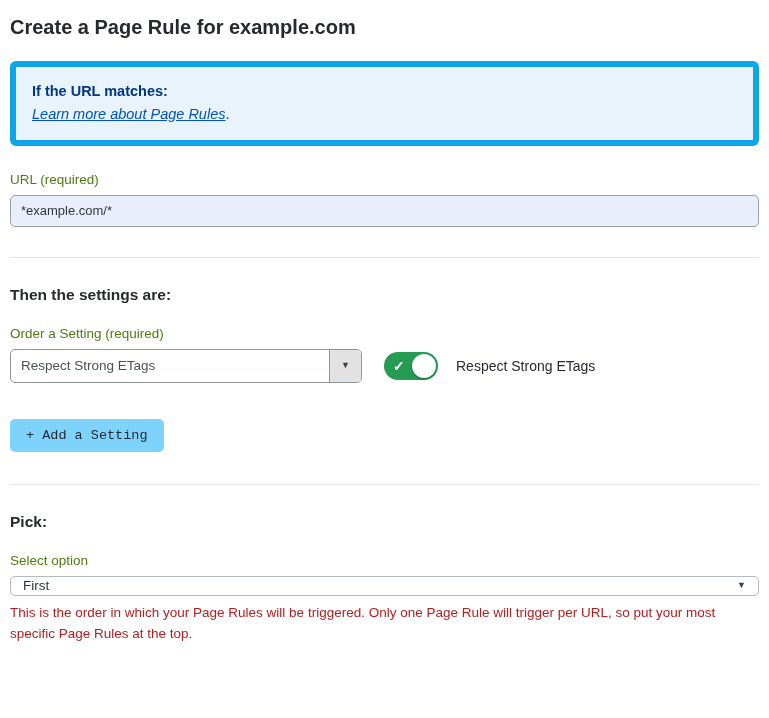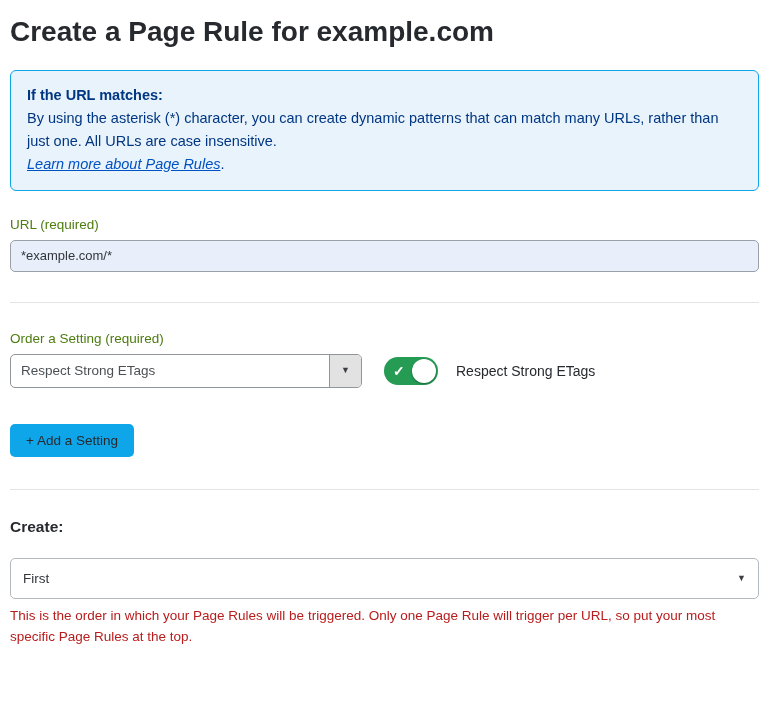--- a/index.html
+++ b/index.html
@@ -7,29 +7,29 @@
     background: #ffffff;
     font-family: "Liberation Sans", sans-serif;
     color: #313131;
   }
   .page {
     width: 769px;
     min-height: 718px;
     padding: 14px 10px 10px 10px;
   }
   h1.page-title {
-    font-size: 28px;
+    font-size: 20px;
     font-weight: bold;
     color: #26292e;
     margin: 2px 0 22px 0;
   }
   
   .info-box {
     background: #e9f3fc;
-    border: 1px solid #0ea5e9;
+    border: 6px solid #0ea5e9;
     border-radius: 6px;
     padding: 13px 16px 14px 16px;
     color: #003682;
     font-size: 14.5px;
     line-height: 1.58;
     margin-bottom: 26px;
   }
   .info-heading { font-weight: bold; }
   .info-link { color: #0051c3; text-decoration: underline; cursor: pointer; font-style: italic; }
   .info-suffix { color: #003682; }
@@ -142,29 +142,30 @@
   .btn {
     display: inline-block;
     border: none;
     border-radius: 5px;
     font-family: "Liberation Sans", sans-serif;
     font-size: 13.5px;
     padding: 9px 16px;
     cursor: pointer;
   }
   .btn-gray {
-    background: #0ea5e9;
-    color: #26292e;
+    background: #7dd3fc;
+    color: #26292e;
+    font-family: Liberation Mono, monospace;
   }
   .add-setting { margin-bottom: 32px; }
 
   
   .order-select {
     width: 100%;
-    height: 41px;
+    height: 20px;
     border: 1px solid #b4b9be;
     border-radius: 5px;
     background: #ffffff;
     display: flex;
     align-items: center;
     justify-content: space-between;
     padding: 0 12px;
     font-size: 13.5px;
     color: #32363b;
     cursor: pointer;
@@ -179,29 +180,29 @@
 </style>
 </head>
 <body>
 
 <div class="page">
 
   <h1 class="page-title">Create a Page Rule for example.com</h1>
 
   <div class="info-box">
     <div class="info-heading">If the URL matches:</div>
-    <div class="info-body">By using the asterisk (*) character, you can create dynamic patterns that can match many URLs, rather than just one. All URLs are case insensitive.</div>
     <div class="info-link-line"><a class="info-link" href="#">Learn more about Page Rules</a><span class="info-suffix">.</span></div>
   </div>
 
   <label class="field-label">URL (required)</label>
   <input class="url-input" type="text" value="*example.com/*" style="">
 
   <hr class="divider">
 
+  <h2 class="section-heading">Then the settings are:</h2>
 
   <label class="field-label">Order a Setting (required)</label>
 
   <div class="setting-row">
     <div class="setting-select">
       <span class="select-value">Respect Strong ETags</span>
       <span class="select-caret-btn">
         <span class="caret-icon">▼</span>
       </span>
     </div>
@@ -209,22 +210,23 @@
       <span class="check-glyph">✓</span>
       <span class="knob"></span>
     </div>
     <span class="toggle-label">Respect Strong ETags</span>
   </div>
 
   <button class="btn btn-gray add-setting">+ Add a Setting</button>
 
   <hr class="divider">
 
-  <h2 class="section-heading">Create:</h2>
-
+  <h2 class="section-heading">Pick:</h2>
+
+  <label class="field-label">Select option</label>
 
   <div class="order-select">
     <span>First</span>
     <span class="caret-icon">▼</span>
   </div>
 
   <p class="help-text">This is the order in which your Page Rules will be triggered. Only one Page Rule will trigger per URL, so put your most specific Page Rules at the top.</p>
 
   
 

